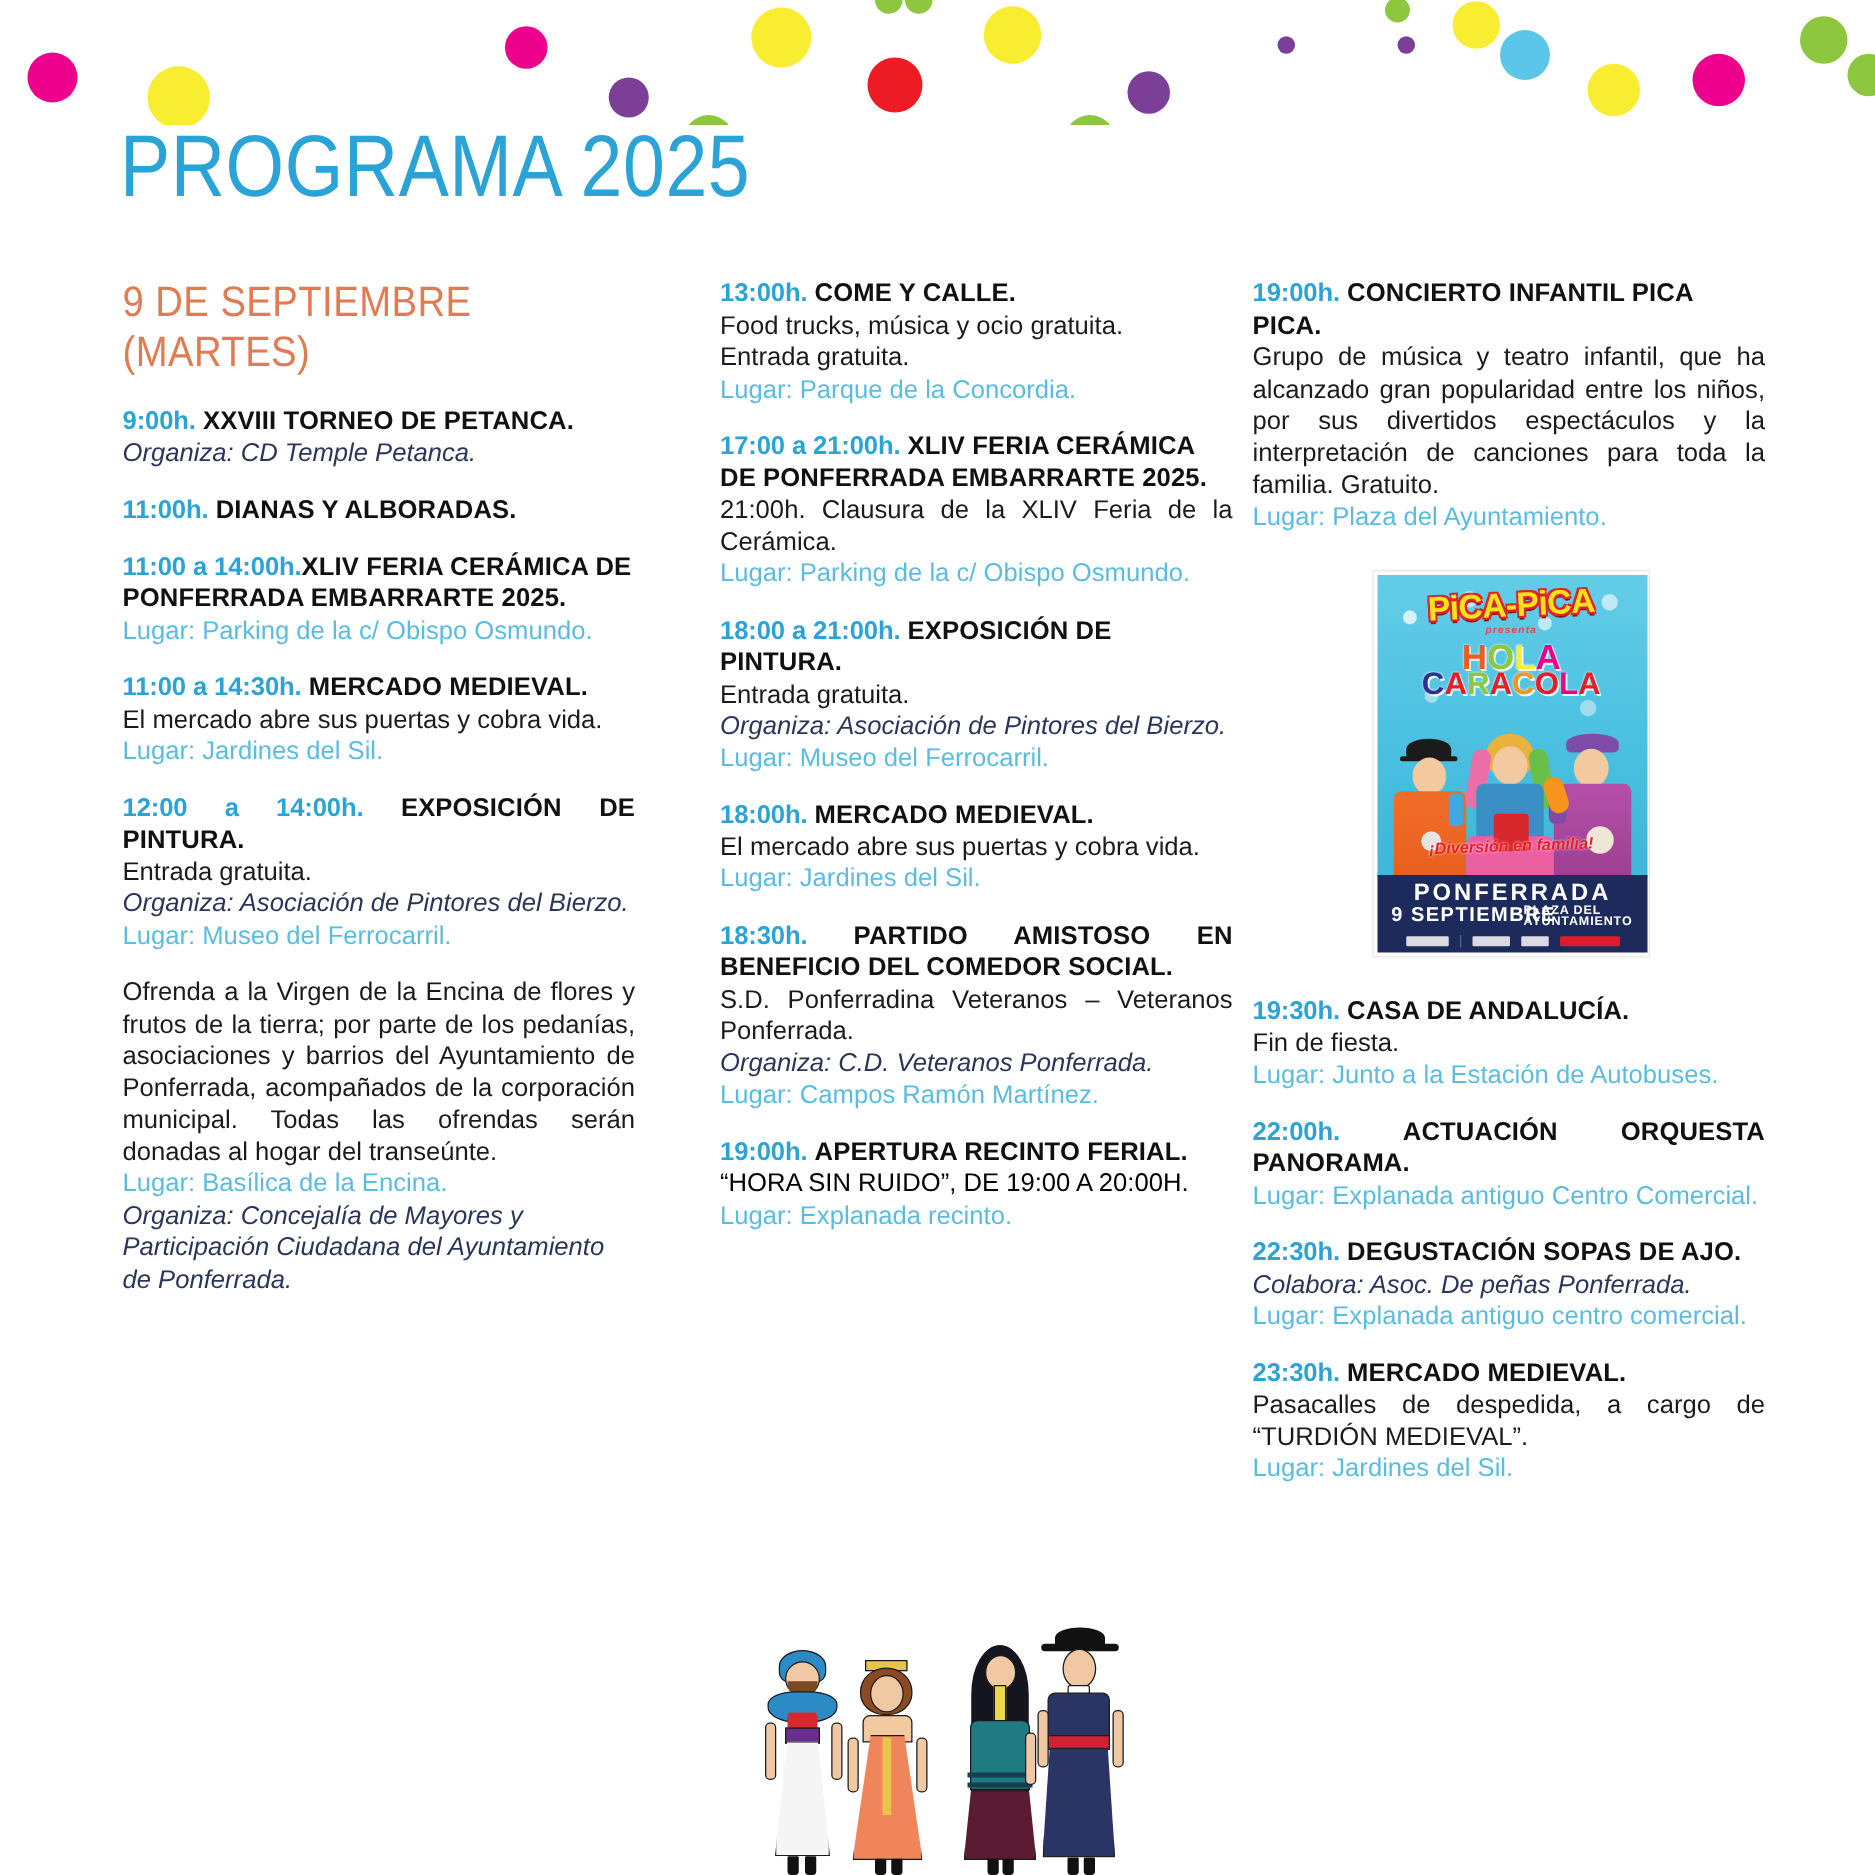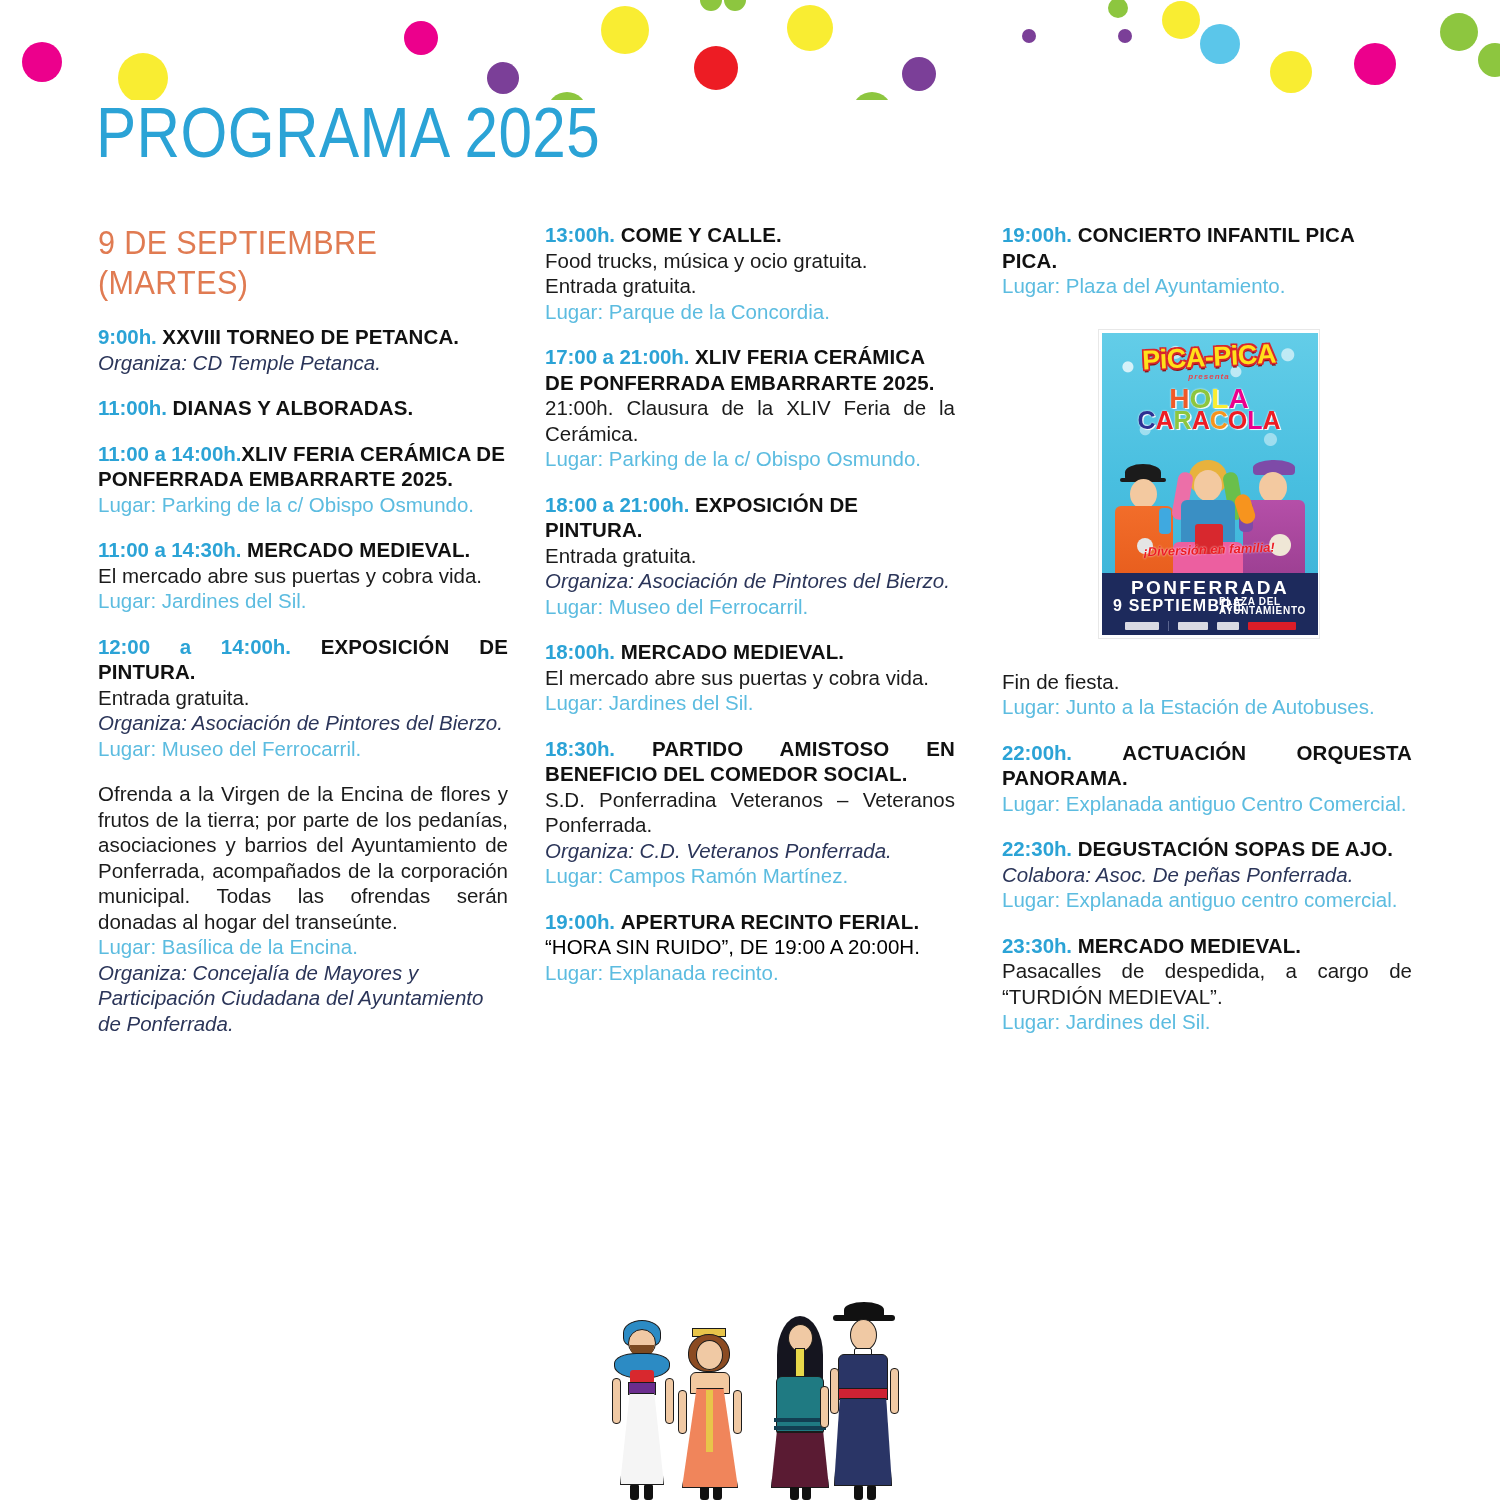--- a/index.html
+++ b/index.html
@@ -55,21 +55,21 @@
     top: 222px;
     width: 1500px;
     height: 1278px;
   }
   .col {
     position: absolute;
     top: 0;
     width: 410px;
   }
   .col-1 { left: 98px; }
-  .col-2 { left: 545px; }
+  .col-2 { left: 576px; }
   .col-3 { left: 1002px; }
 
   .date-head {
     color: #E07B52;
     font-size: 34px;
     line-height: 40px;
     font-weight: 400;
     letter-spacing: 0.4px;
     font-family: "Liberation Sans Narrow", "Liberation Sans", sans-serif;
     transform: scaleX(0.9);
@@ -361,20 +361,21 @@
             <div class="ln alert">“HORA SIN RUIDO”, DE 19:00 A 20:00H.</div>
             <div class="ln lugar">Lugar: Explanada recinto.</div>
           </div>
         </div>
     </div>
 
     <div class="col col-3">
       <div id="col3a">
           <div class="event">
             <div class="ln headline" style="text-align: left;"><span class="time">19:00h.</span> <span class="ttl">CONCIERTO INFANTIL PICA PICA.</span></div>
+            <div class="ln desc">Grupo de música y teatro infantil, que ha alcanzado gran popularidad entre los niños, por sus divertidos espectáculos y la interpretación de canciones para toda la familia. Gratuito.</div>
             <div class="ln lugar">Lugar: Plaza del Ayuntamiento.</div>
           </div>
         </div>
 
       <div class="poster">
         <div class="poster-sky"></div>
 
         <div class="pp-logo">PiCA-PiCA</div>
         <div class="pp-presenta">presenta</div>
         <div class="pp-hola" id="pp-hola"><span>H</span><span>O</span><span>L</span><span>A</span></div>
@@ -420,20 +421,21 @@
             <div class="lg-sep"></div>
             <div class="lg" style="width:30px;"></div>
             <div class="lg" style="width:22px;"></div>
             <div class="lg red" style="width:48px;"></div>
           </div>
         </div>
       </div>
 
       <div id="col3b">
           <div class="event">
+            <div class="ln headline" style="text-align: left;"><span class="time">19:30h.</span> <span class="ttl">CASA DE ANDALUCÍA.</span></div>
             <div class="ln desc">Fin de fiesta.</div>
             <div class="ln lugar">Lugar: Junto a la Estación de Autobuses.</div>
           </div>
           <div class="event">
             <div class="ln headline"><span class="time">22:00h.</span> <span class="ttl">ACTUACIÓN ORQUESTA PANORAMA.</span></div>
             <div class="ln lugar">Lugar: Explanada antiguo Centro Comercial.</div>
           </div>
           <div class="event">
             <div class="ln headline" style="text-align: left;"><span class="time">22:30h.</span> <span class="ttl">DEGUSTACIÓN SOPAS DE AJO.</span></div>
             <div class="ln organiza">Colabora: Asoc. De peñas Ponferrada.</div>

